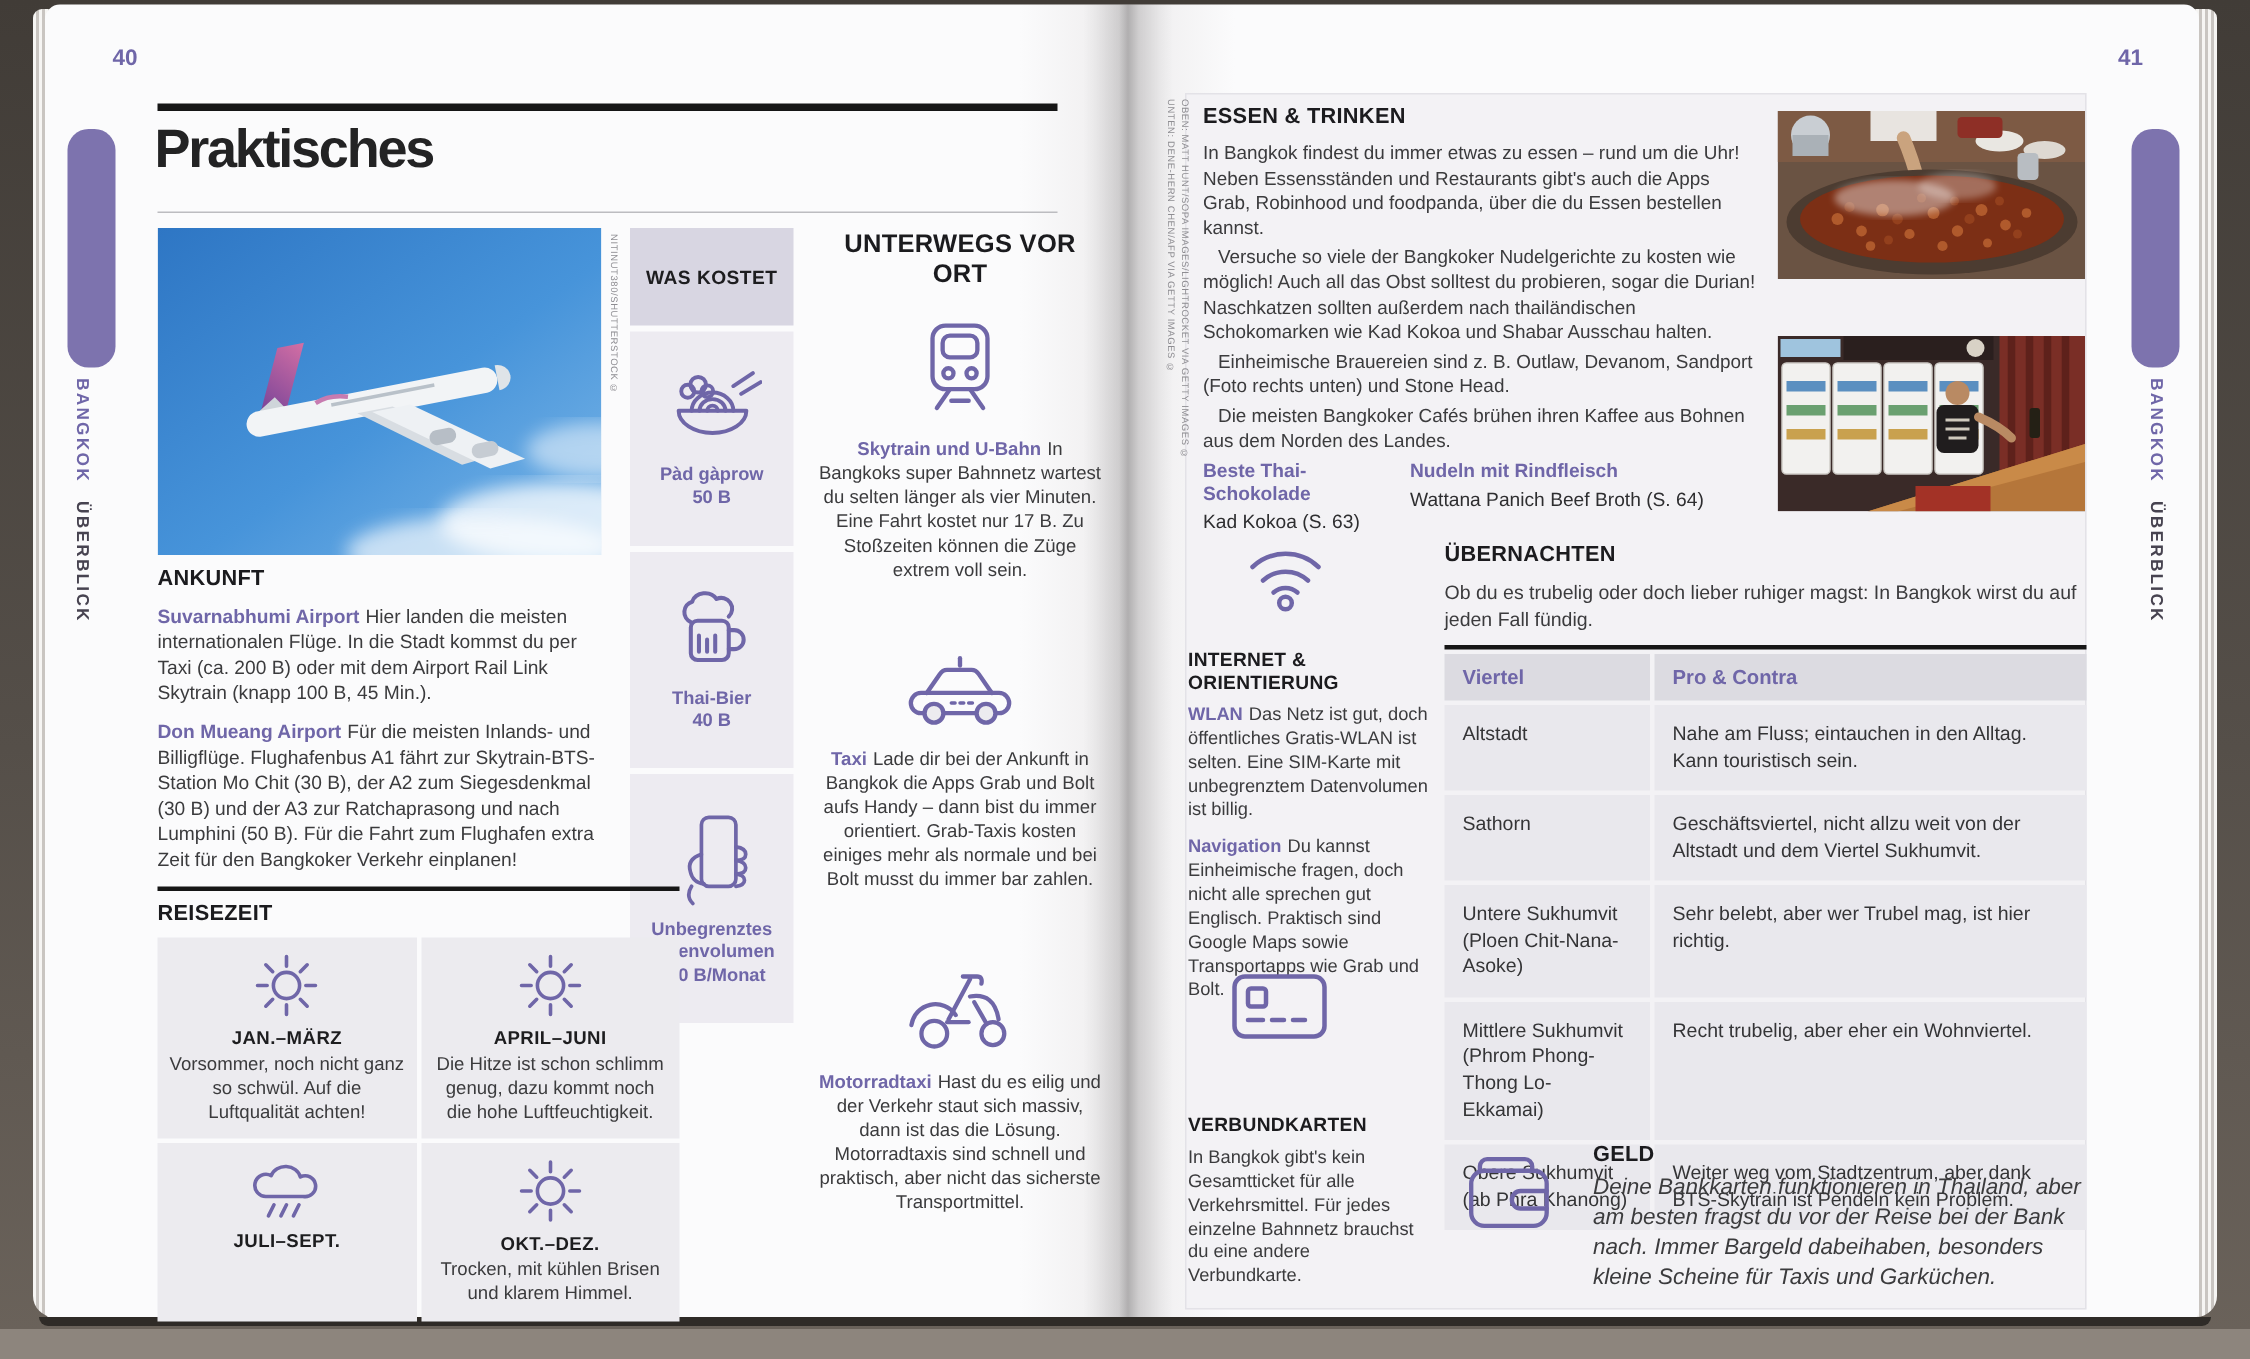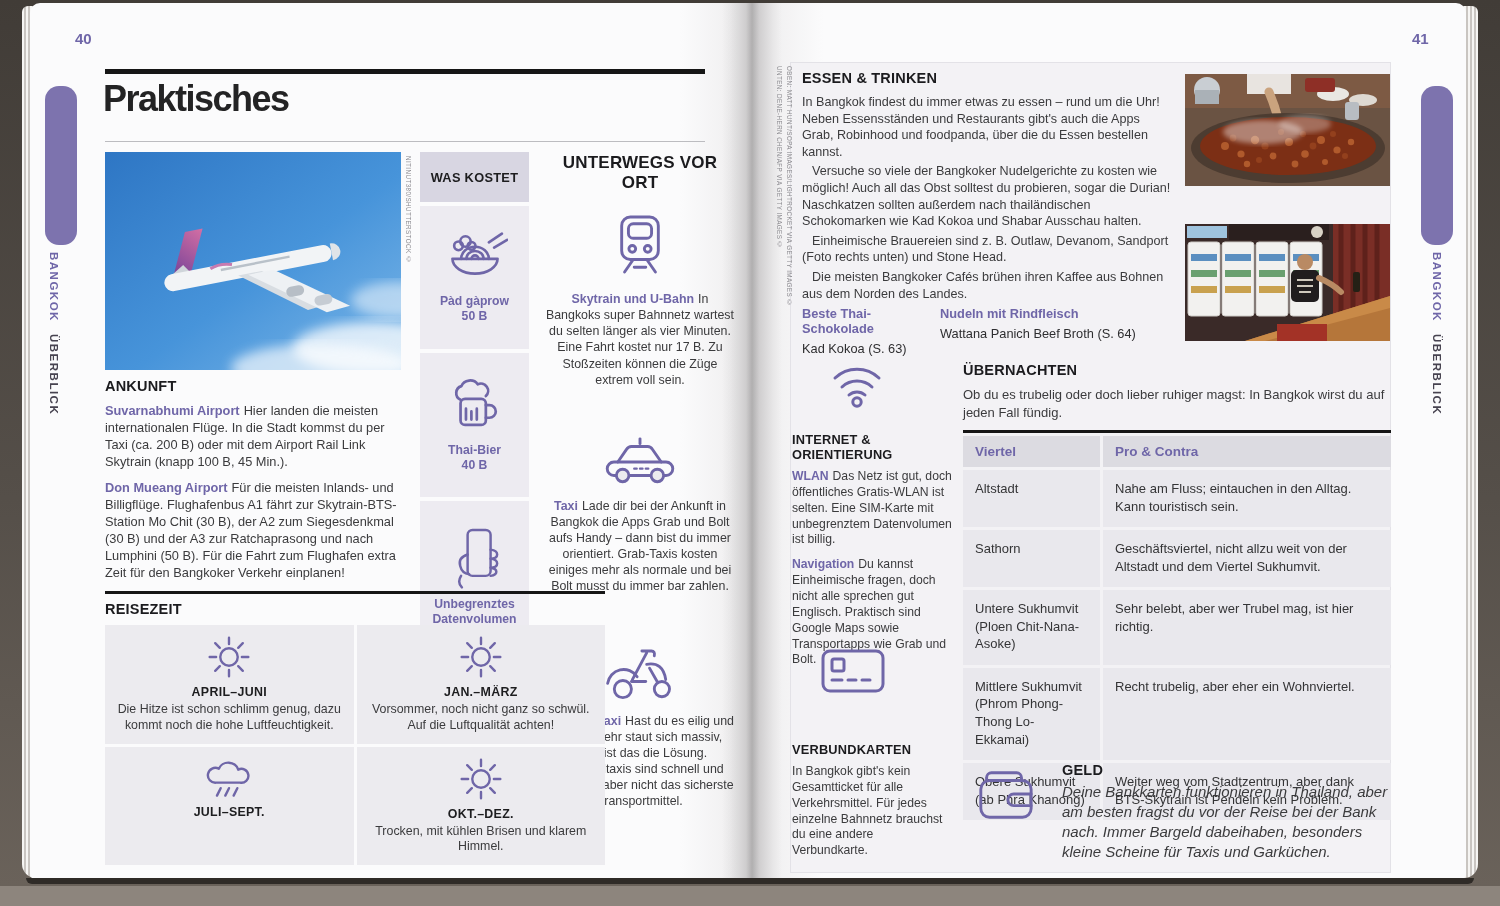--- a/index.html
+++ b/index.html
@@ -28,28 +28,28 @@
   .sec-h{font-size:14.5px;font-weight:800;color:#1b1b1e;letter-spacing:.2px;margin:0 0 8px 0;}
   .body{font-size:12.8px;line-height:1.33;color:#3b3b3d;margin:0 0 9px 0;}
   .lead{color:#6f66a8;font-weight:700;margin-right:4px;}
   .icon{color:#6f66a8;display:block;}
   
   .rule-thick{position:absolute;left:105px;top:69px;width:600px;height:5px;background:#161616;}
   .page-title{position:absolute;left:103px;top:78px;font-size:36px;font-weight:700;letter-spacing:-1.5px;color:#232324;}
   .rule-thin{position:absolute;left:105px;top:141px;width:600px;height:1px;background:#bcbcc0;}
   .plane-photo{position:absolute;left:105px;top:152px;width:296px;height:218px;overflow:hidden;}
   .ankunft{position:absolute;left:105px;top:378px;width:299px;}
-  .reisezeit{position:absolute;left:105px;top:591px;width:500px;border-top:3px solid #161616;padding-top:7px;}
+  .reisezeit{position:absolute;left:105px;top:591px;width:348px;border-top:3px solid #161616;padding-top:7px;}
   .rz-grid{display:grid;grid-template-columns:1fr 1fr;gap:3px;margin-top:8px;}
   .rz-cell{background:#ecebef;text-align:center;padding:9px 8px 10px 8px;}
   .rz-cell .icon{margin:0 auto;}
   .rz-label{font-size:12.4px;font-weight:800;color:#1d1d1f;margin:5px 0 3px 0;letter-spacing:.3px;}
   .rz-text{font-size:12.4px;line-height:1.27;color:#3b3b3d;}
   .wk{position:absolute;left:420px;top:152px;width:109px;}
-  .wk-head{height:50px;background:#d8d6e2;display:flex;align-items:center;justify-content:center;
+  .wk-head{height:65px;background:#d8d6e2;display:flex;align-items:center;justify-content:center;
            font-size:12.8px;font-weight:800;color:#1d1d1f;letter-spacing:.3px;}
   .wk-cell{margin-top:4px;background:#edebf1;display:flex;flex-direction:column;align-items:center;justify-content:center;padding:24px 4px;}
   .wk-label{margin-top:8px;font-size:12.2px;font-weight:700;color:#6f66a8;text-align:center;line-height:1.25;white-space:pre-line;}
   .uw{position:absolute;left:545px;top:153px;width:190px;text-align:center;}
   .uw-h{font-size:17px;font-weight:800;color:#1b1b1e;letter-spacing:.2px;}
   .uw .icon{margin:0 auto;}
   .uw p{font-size:12.4px;line-height:1.3;color:#3b3b3d;margin:10px 0 0 0;}
   .uw .icon-train{margin-top:16px;}
   .uw .icon-taxi{margin-top:46px;}
   .uw .icon-scooter{margin-top:44px;}
@@ -213,30 +213,30 @@
   </div>
 
   <div class="reisezeit">
     <h3 class="sec-h" style="margin:0;">REISEZEIT</h3>
     <div class="rz-grid">
       <div class="rz-cell">
         <svg class="icon" width="46" height="46" viewBox="0 0 50 50" fill="none" stroke="currentColor" stroke-width="2.6" stroke-linecap="round">
           <circle cx="25" cy="25" r="9.5"></circle>
           <path d="M25,4 v7 M25,39 v7 M4,25 h7 M39,25 h7 M10,10 l5,5 M35,35 l5,5 M10,40 l5,-5 M35,15 l5,-5"></path>
         </svg>
-        <div class="rz-label">APRIL–JUNI</div>
-        <div class="rz-text">Die Hitze ist schon schlimm genug, dazu kommt noch die hohe Luftfeuchtigkeit.</div>
+        <div class="rz-label">JAN.–MÄRZ</div>
+        <div class="rz-text">Vorsommer, noch nicht ganz so schwül. Auf die Luftqualität achten!</div>
       </div>
       <div class="rz-cell">
         <svg class="icon" width="46" height="46" viewBox="0 0 50 50" fill="none" stroke="currentColor" stroke-width="2.6" stroke-linecap="round">
           <circle cx="25" cy="25" r="9.5"></circle>
           <path d="M25,4 v7 M25,39 v7 M4,25 h7 M39,25 h7 M10,10 l5,5 M35,35 l5,5 M10,40 l5,-5 M35,15 l5,-5"></path>
         </svg>
-        <div class="rz-label">JAN.–MÄRZ</div>
-        <div class="rz-text">Vorsommer, noch nicht ganz so schwül. Auf die Luftqualität achten!</div>
+        <div class="rz-label">APRIL–JUNI</div>
+        <div class="rz-text">Die Hitze ist schon schlimm genug, dazu kommt noch die hohe Luftfeuchtigkeit.</div>
       </div>
       <div class="rz-cell">
         <svg class="icon" width="50" height="44" viewBox="0 0 54 46" fill="none" stroke="currentColor" stroke-width="2.6" stroke-linecap="round" stroke-linejoin="round">
           <path d="M13,28 a8,8 0 1 1 3,-15 a11,10 0 0 1 21,1 a7.5,7.5 0 1 1 2,14 h-26"></path>
           <path d="M18,34 l-4,8 M27,34 l-4,8 M36,34 l-4,8"></path>
         </svg>
         <div class="rz-label">JULI–SEPT.</div>
       </div>
       <div class="rz-cell">
         <svg class="icon" width="46" height="46" viewBox="0 0 50 50" fill="none" stroke="currentColor" stroke-width="2.6" stroke-linecap="round">

